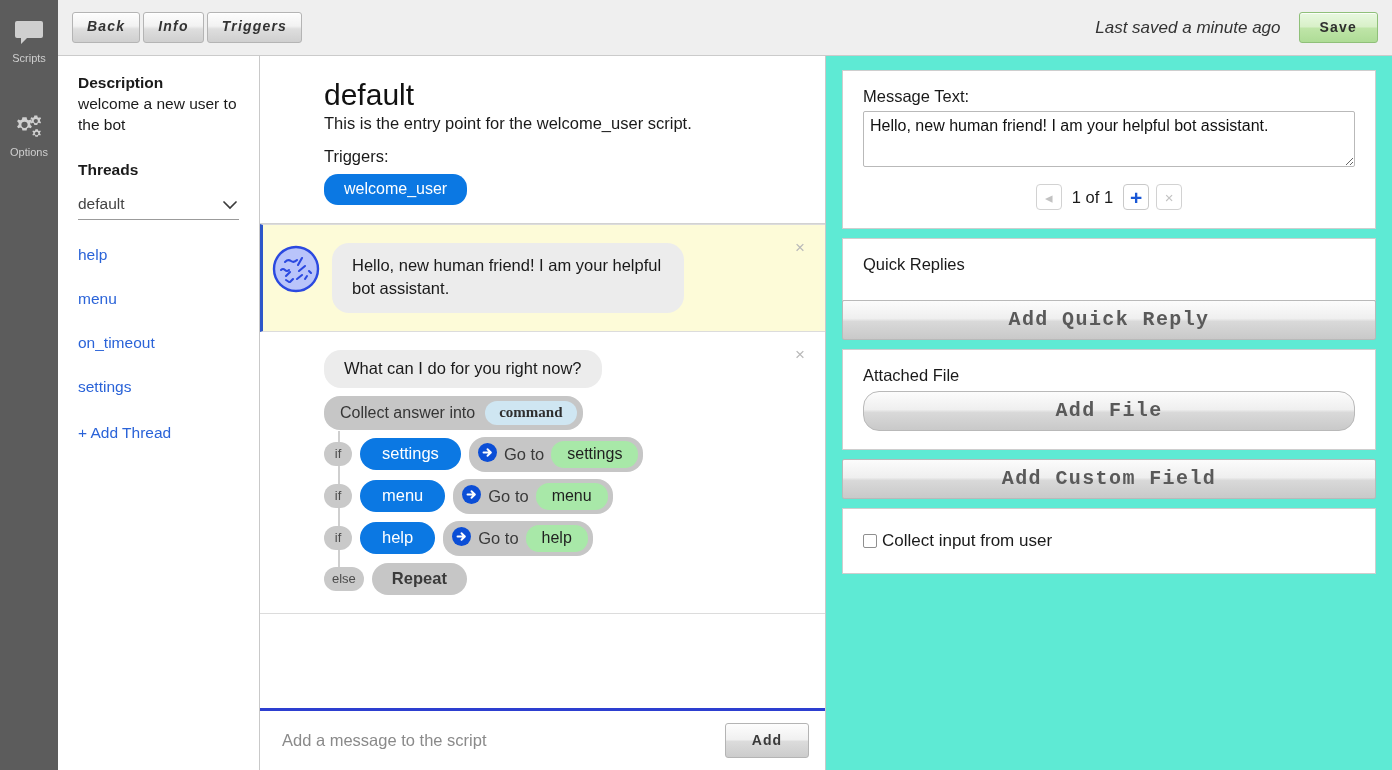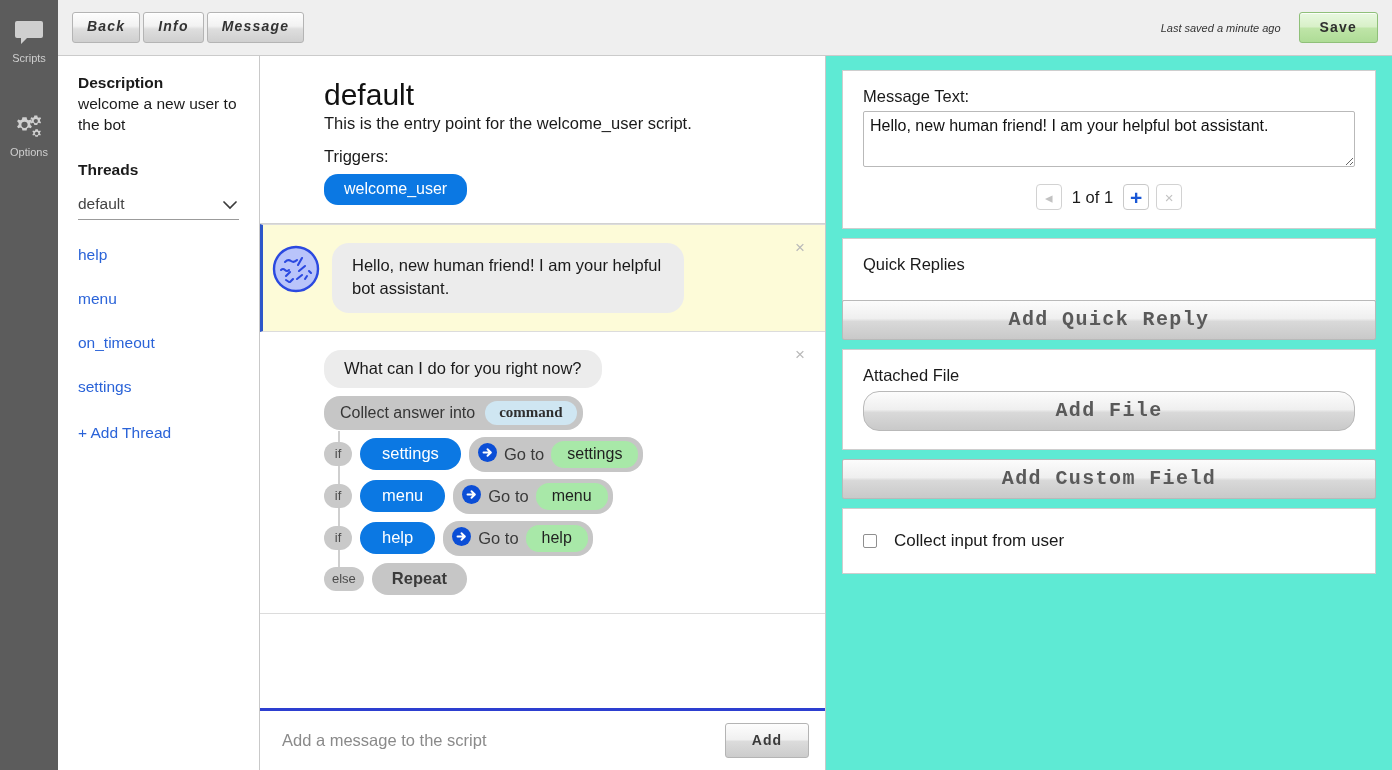--- a/index.html
+++ b/index.html
@@ -53,21 +53,21 @@
     font-size: 14px; font-weight: bold;
     letter-spacing: 1.2px;
     padding: 6px 14px 7px;
     cursor: pointer;
     line-height: 1.1;
     box-shadow: 0 1px 0 rgba(255,255,255,0.85) inset;
     font-style: italic;
   }
   .tb-left { display: flex; gap: 3px; }
   .tb-right { margin-left: auto; display: flex; align-items: center; gap: 18px; }
-  .saved-note { font-style: italic; font-size: 11px; color: #333; }
+  .saved-note { font-style: italic; font-size: 17px; color: #333; }
   .btn-save {
     background: linear-gradient(to bottom,#e8f8e0 0%, #d8f0c8 48%, #bfe5a8 52%, #aedc96 100%);
     border: 1px solid #8fc079;
     border-radius: 3px;
     font-size: 14px; font-weight: bold; letter-spacing: 1.2px;
     color: #2e2e2e; padding: 6px 20px 7px; cursor: pointer;
     box-shadow: 0 1px 0 rgba(255,255,255,0.8) inset;
   }
 
   
@@ -240,21 +240,21 @@
 
   .barbtn {
     display: block; width: 100%;
     background: linear-gradient(to bottom,#fcfcfc 0%,#efefef 46%,#d9d9d9 54%,#c9c9c9 100%);
     border: 1px solid #b9b9b9; border-radius: 2px;
     font-size: 20px; font-weight: bold; letter-spacing: 1.4px;
     color: #5a5a5a; padding: 7px 12px 8px; cursor: pointer;
     font-family: Liberation Mono, monospace;
   }
   .attached-card .barbtn { margin-top: 6px; border-radius: 16px; }
-  .chk-row { display: flex; align-items: center; gap: 17px; }
+  .chk-row { display: flex; align-items: center; gap: 5px; }
   .chk {
     width: 14px; height: 14px; border: 1px solid #8f8f8f;
     background: #fff; border-radius: 2px; cursor: pointer; flex: none;
   }
   .chk-label { font-size: 17px; color: #1a1a1a; }
 </style>
 </head>
 <body>
 
 <div class="app">
@@ -284,21 +284,21 @@
       <span class="rail-label">Options</span>
     </div>
   </div>
 
   <div class="main-col">
 
     <div class="toolbar">
       <div class="tb-left">
         <button class="btn3d">Back</button>
         <button class="btn3d">Info</button>
-        <button class="btn3d">Message</button>
+        <button class="btn3d">Triggers</button>
       </div>
       <div class="tb-right">
         <span class="saved-note">Last saved a minute ago</span>
         <button class="btn-save">Save</button>
       </div>
     </div>
 
     <div class="body-row">
 
       <div class="threads-pane">

